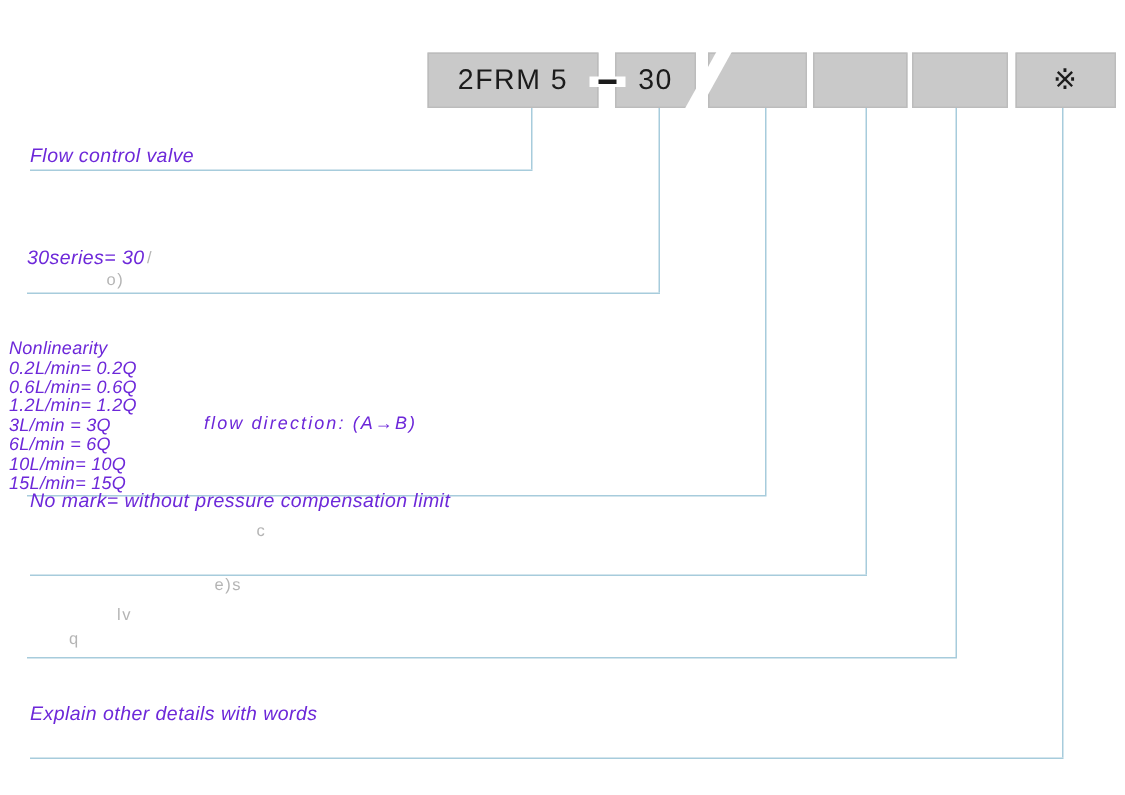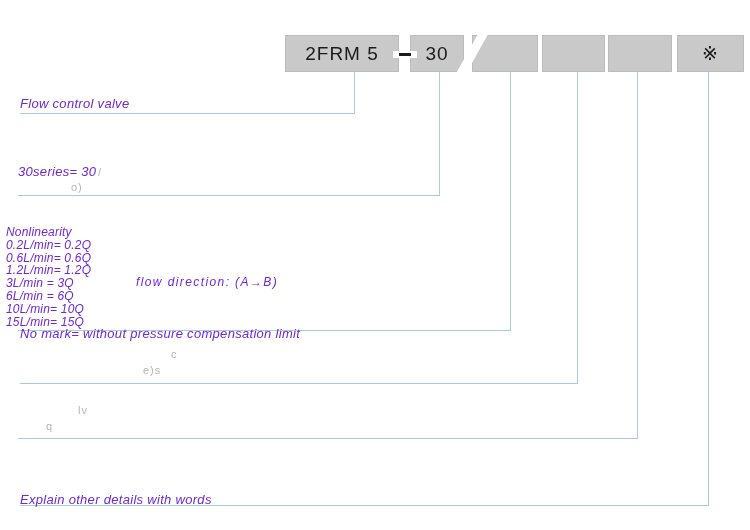--- a/index.html
+++ b/index.html
@@ -89,22 +89,22 @@
     <span>10L/min= 10Q</span>
     <span>15L/min= 15Q</span>
   </div>
   <div class="txt spread" style="left:136px;top:275px;">flow direction: (A→B)</div>
 
   <div class="txt blk" style="left:20px;top:326px;line-height:16px;">
     <span>No mark= without pressure compensation limit</span>
   </div>
 
 
-  <div class="txt" style="left:20px;top:492px;">Explain other details with words</div>
+  <div class="txt" style="left:20px;top:468px;">Explain other details with words</div>
 
   <span class="ghost" style="left:98px;top:166px;">/</span>
   <span class="ghost" style="left:71px;top:181px;">o)</span>
   <span class="ghost" style="left:171px;top:348px;">c</span>
-  <span class="ghost" style="left:143px;top:364px;">e)s</span>
+  <span class="ghost" style="left:143px;top:384px;">e)s</span>
   <span class="ghost" style="left:78px;top:404px;">lv</span>
   <span class="ghost" style="left:46px;top:420px;">q</span>
 
 </div>
 
 </body></html>

